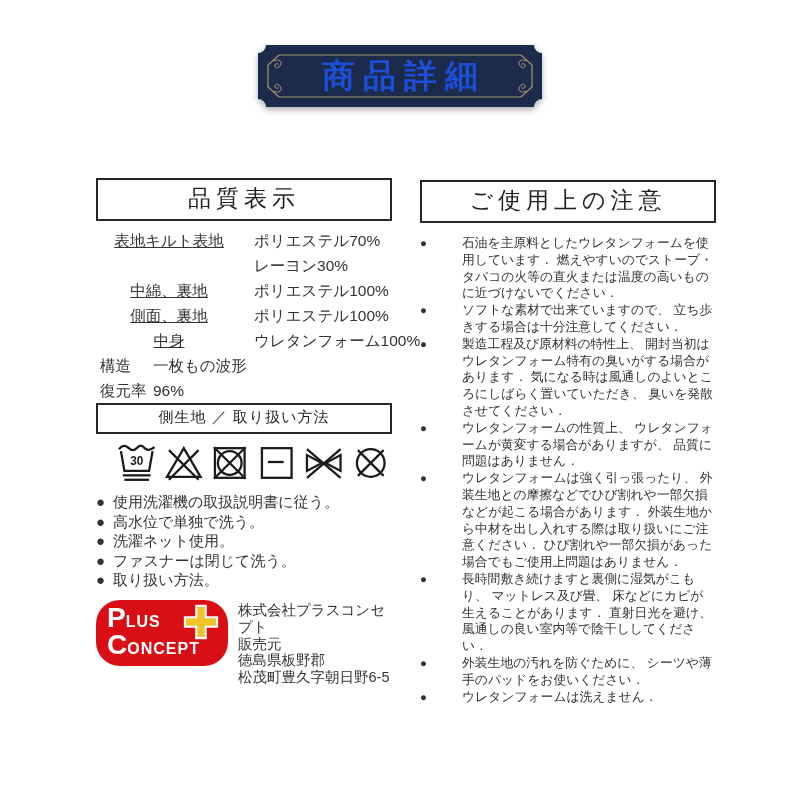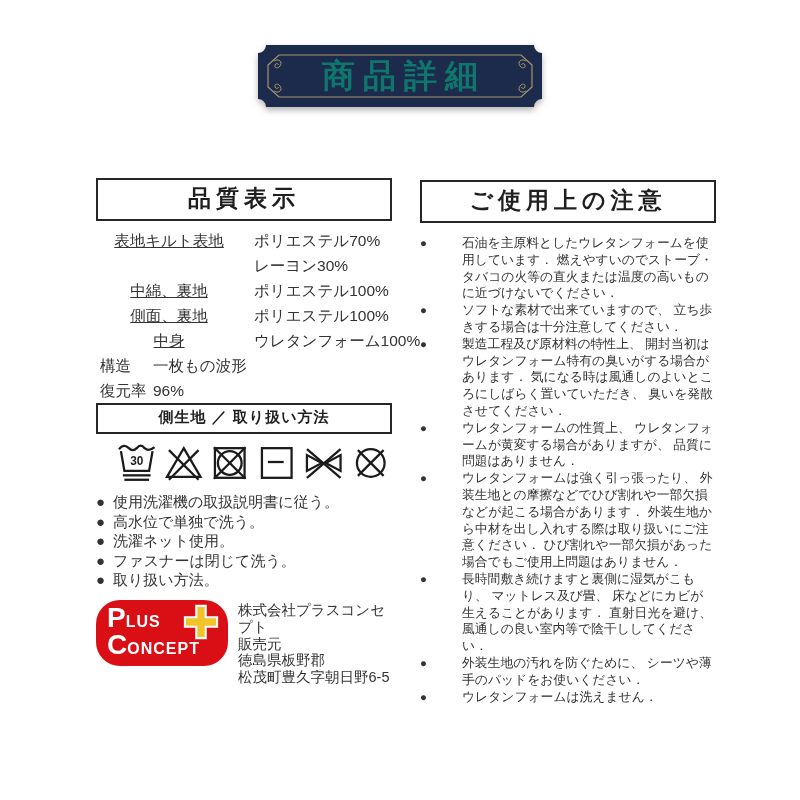--- a/index.html
+++ b/index.html
@@ -8,28 +8,28 @@
     position:relative;
     font-family:"Liberation Sans", sans-serif;
     color:#2e2e2e;
     overflow:hidden;
   }
   
   .banner { position:absolute; left:258px; top:45px; width:284px; height:62px;
             filter:drop-shadow(0 3px 3px rgba(0,0,0,.30)); }
   .banner-title{
     position:absolute; inset:0; display:flex; align-items:center; justify-content:center;
-    color:#0f766e; font-family:"Liberation Serif", serif; font-weight:bold;
+    color:#1d4ed8; font-family:"Liberation Serif", serif; font-weight:bold;
     font-size:33px; letter-spacing:8px; padding-left:8px;
   }
   
   .leftcol  { position:absolute; left:96px;  top:178px; width:296px; }
   .rightcol { position:absolute; left:420px; top:180px; width:296px; }
   .titlebox{
-    border:2.5px solid #262626; text-align:center; font-weight:bold;
+    border:2.5px solid #262626; text-align:center; font-weight:normal;
     font-size:23px; letter-spacing:5px; padding:3px 0 5px;
     color:#1f1f1f; background:#fff;
   }
   .titlebox.care-t{ font-size:15px; letter-spacing:1px; }
   
   .spec{ margin-top:7px; font-size:15.5px; padding-left:4px; color:#333; }
   .spec-row{ display:flex; line-height:25px; }
   .zl{ width:138px; display:flex; justify-content:center; flex:0 0 138px;text-decoration:underline; }
   .v{ margin-left:16px; white-space:nowrap; }
   .spec-line{ display:flex; line-height:25px; }

